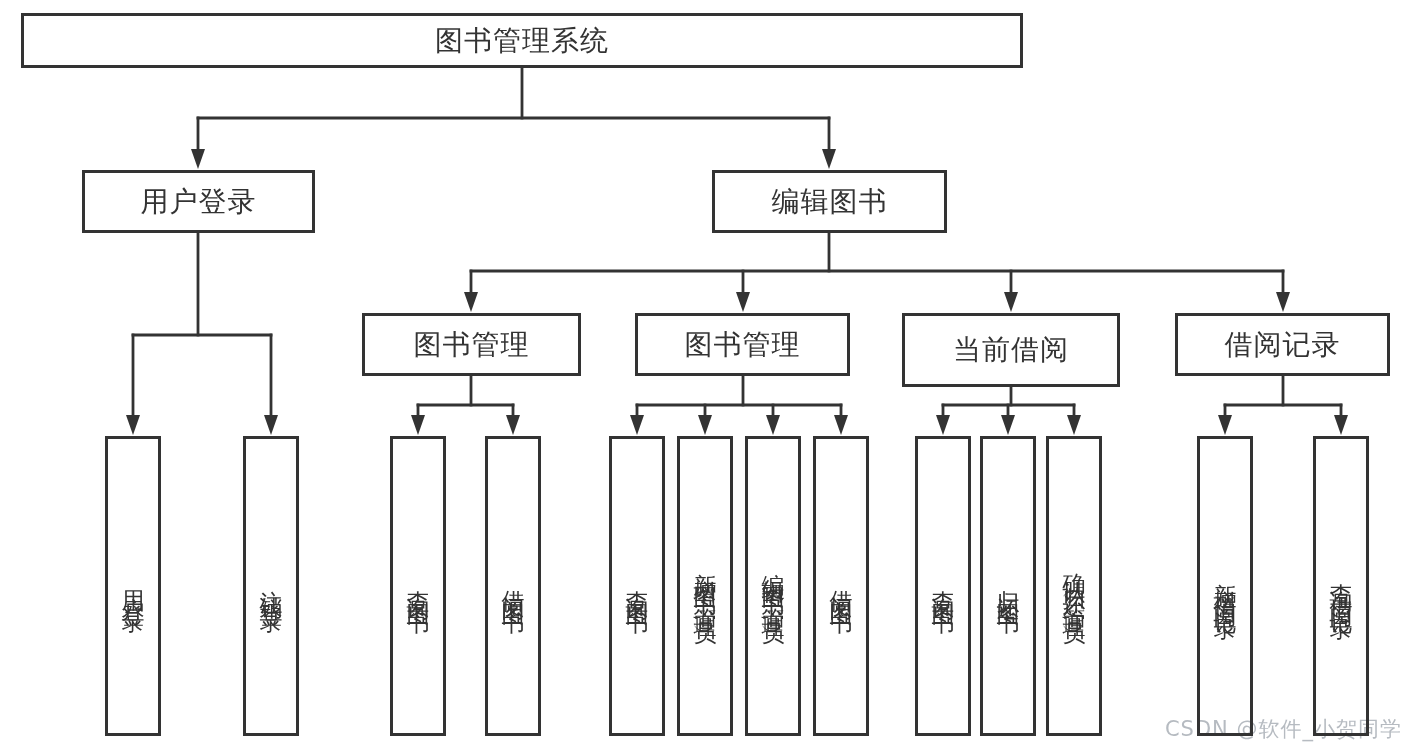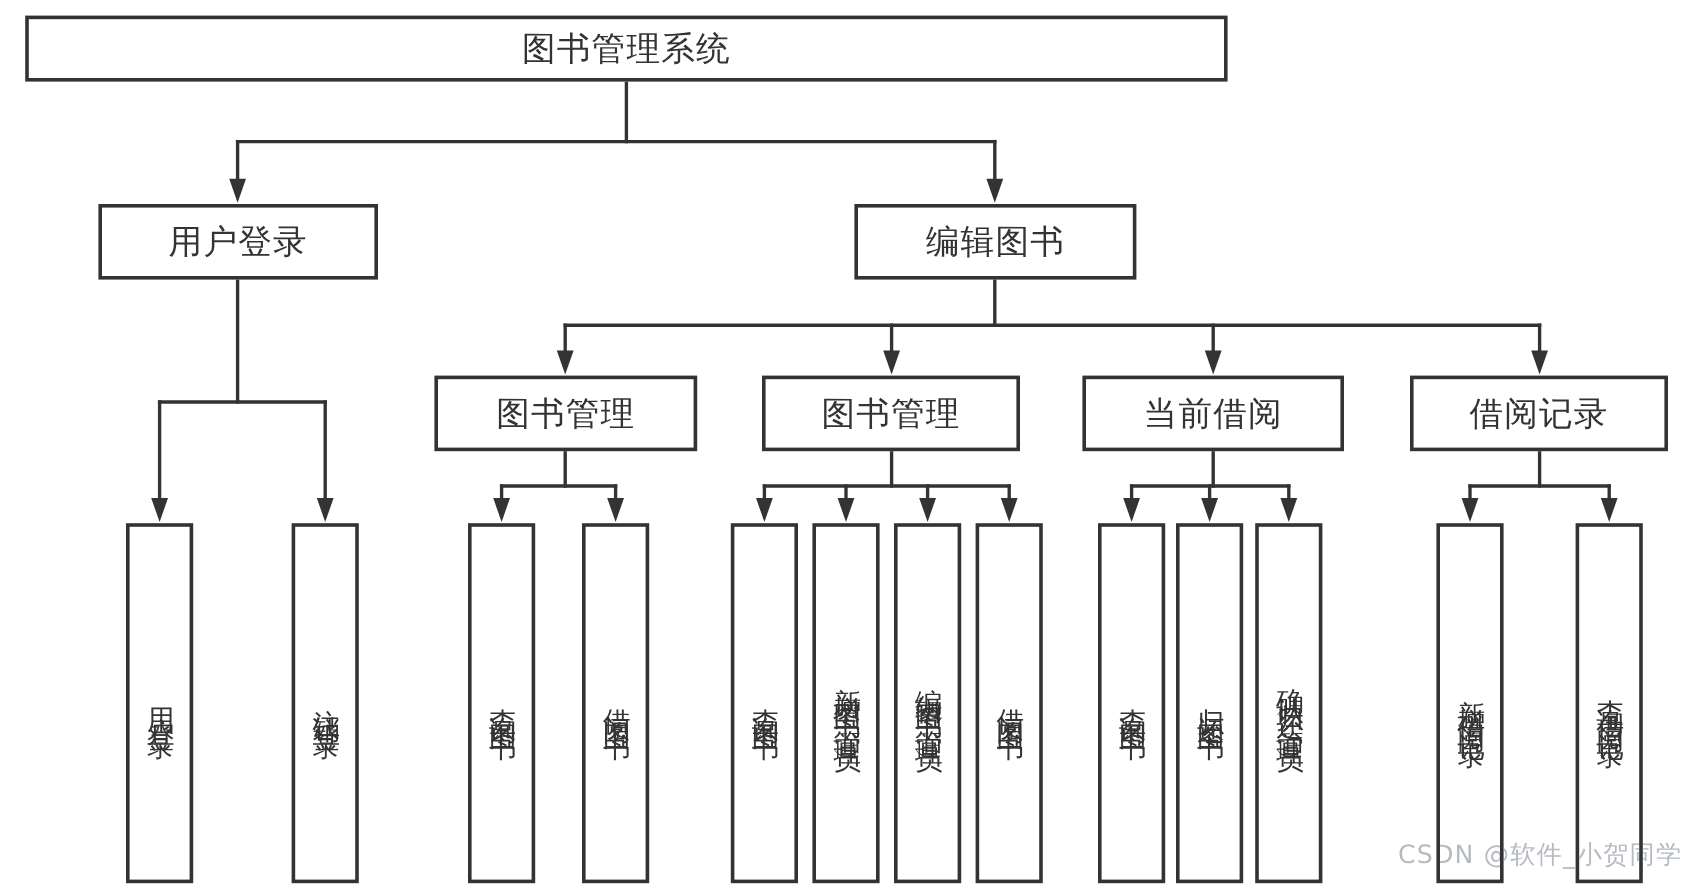--- a/index.html
+++ b/index.html
@@ -36,40 +36,40 @@
     line-height: 1;
     letter-spacing: 7px;
     white-space: nowrap;
   }
   
   #b-root        { left: 21px;   top: 13px;  width: 1002px; height: 55px; }
   #b-userlogin   { left: 82px;   top: 170px; width: 233px;  height: 63px; }
   #b-bookmgmt    { left: 712px;  top: 170px; width: 235px;  height: 63px; }
   #b-newrec      { left: 362px;  top: 313px; width: 219px;  height: 63px; }
   #b-borrow      { left: 635px;  top: 313px; width: 215px;  height: 63px; }
-  #b-current     { left: 902px;  top: 313px; width: 218px;  height: 63px; }
+  #b-current     { left: 902px;  top: 313px; width: 218px;  height: 74px; }
   #b-record      { left: 1175px; top: 313px; width: 215px;  height: 63px; }
   .leaf          { top: 436px; width: 56px; height: 300px; }
   #l-login       { left: 105px;  }
   #l-logout      { left: 243px;  }
   #l-rec-query   { left: 390px;  }
   #l-rec-borrow  { left: 485px;  }
   #l-bb-query    { left: 609px;  }
   #l-bb-add      { left: 677px;  }
   #l-bb-edit     { left: 745px;  }
   #l-bb-borrow   { left: 813px;  }
   #l-cb-query    { left: 915px;  }
   #l-cb-return   { left: 980px;  }
   #l-cb-confirm  { left: 1046px; }
   #l-br-add      { left: 1197px; }
   #l-br-query    { left: 1313px; }
   .watermark {
     position: absolute;
     right: 3px;
-    bottom: 21px;
+    bottom: 4px;
     font-size: 21px;
     color: #b6bbc1;
     letter-spacing: 1px;
     z-index: 5;
     mix-blend-mode: darken;
   }
 </style>
 </head>
 <body>
 

